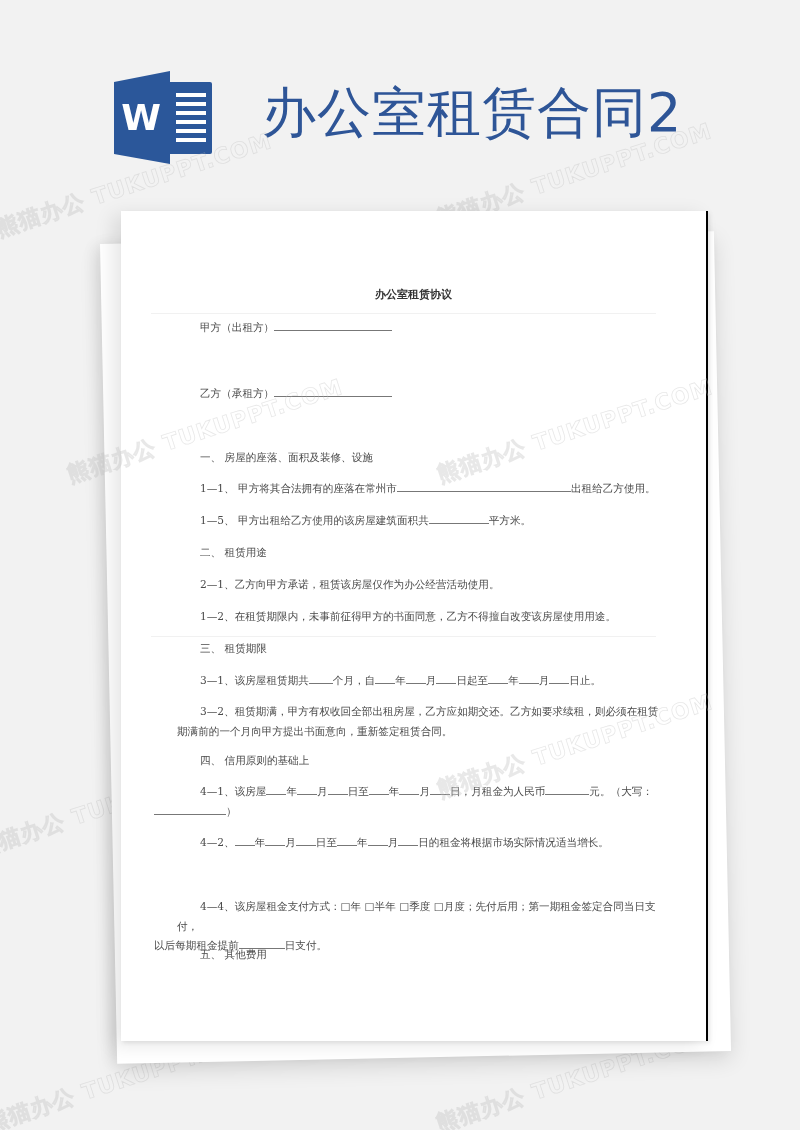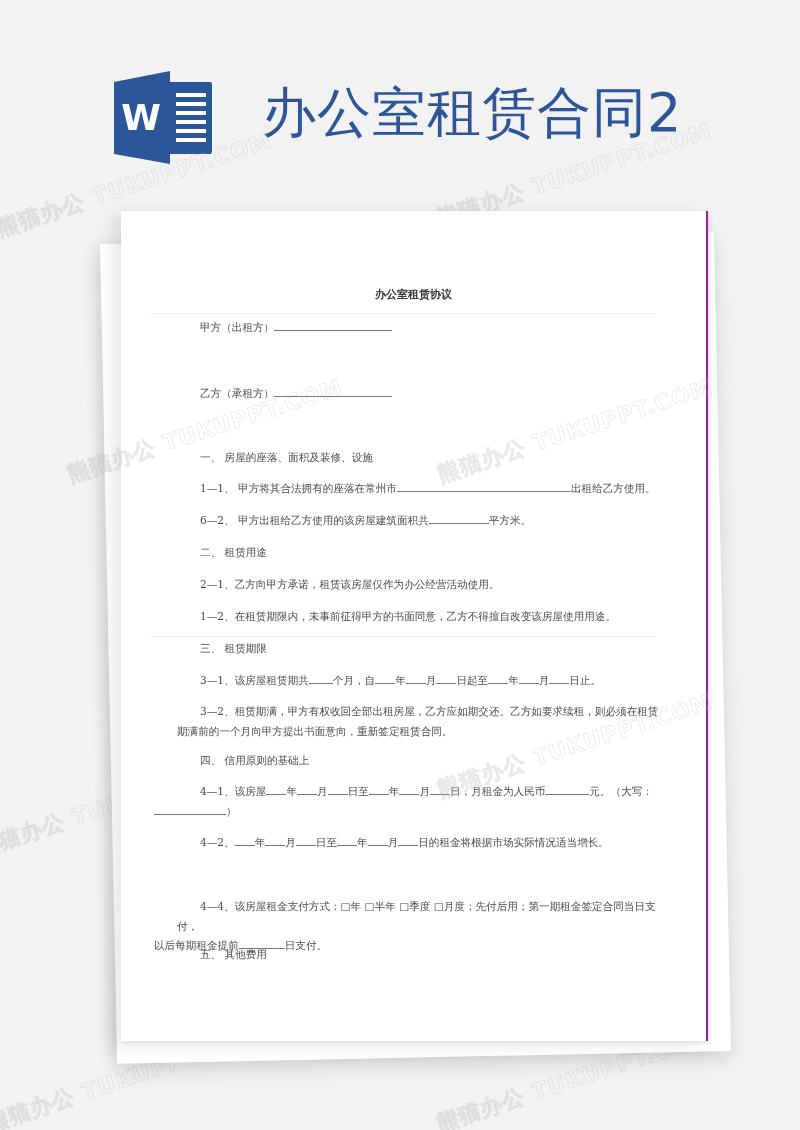--- a/index.html
+++ b/index.html
@@ -9,21 +9,21 @@
   
   .word-icon { position:absolute; left:110px; top:70px; width:105px; height:95px; }
   .header-title { position:absolute; left:262px; top:78px; font-family:"DejaVu Sans","Liberation Sans",sans-serif;
     font-size:54px; line-height:70px; color:#2e5597; letter-spacing:1px; white-space:nowrap; }
 
   
   .sheet-back { position:absolute; left:100px; top:244px; width:614px; height:820px; background:#fff;
     transform:rotate(-1.2deg); transform-origin:left top;
     box-shadow:0 8px 22px rgba(0,0,0,0.12), -6px 0 14px rgba(0,0,0,0.06); }
   .sheet-front { position:absolute; left:121px; top:211px; width:587px; height:830px; background:#fff;
-    box-shadow:-8px 4px 18px rgba(0,0,0,0.10), 2px 2px 4px rgba(0,0,0,0.08); border-right:2px solid #a21caf;text-decoration:underline; }
+    box-shadow:-8px 4px 18px rgba(0,0,0,0.10), 2px 2px 4px rgba(0,0,0,0.08); border-right:2px solid #000000;text-decoration:underline; }
 
   .doc { position:absolute; left:0; top:0; width:100%; height:100%; color:#4a4a4a; font-size:10.6px; }
   .doc-title { position:absolute; left:0; width:100%; top:76px; text-align:center; font-weight:bold; font-size:11px; color:#333; }
   .divider { position:absolute; left:30px; right:50px; height:1px; background:#f1f1f1; }
   .line { position:absolute; left:79px; white-space:nowrap; line-height:16px; }
   .para { position:absolute; left:56px; width:485px; line-height:19.5px; text-indent:23px; }
   .blank { display:inline-block; border-bottom:1px solid #777; vertical-align:baseline; height:11px; }
 
   
   .wm { position:absolute; font-family:"DejaVu Sans","Liberation Sans",sans-serif; font-weight:bold; font-size:22px;
@@ -67,21 +67,21 @@
       <span>乙方（承租方）</span><span class="blank" style="width:118px;"></span>
     </div>
 
 
     <div class="line" style="top:238px;">一、  房屋的座落、面积及装修、设施</div>
 
     <div class="line" style="top:269px;">
       <span>1—1、  甲方将其合法拥有的座落在常州市</span><span class="blank" style="width:174px;"></span><span>出租给乙方使用。</span>
     </div>
     <div class="line" style="top:301px;">
-      <span>6—2、  甲方出租给乙方使用的该房屋建筑面积共</span><span class="blank" style="width:60px;"></span><span>平方米。</span>
+      <span>1—5、  甲方出租给乙方使用的该房屋建筑面积共</span><span class="blank" style="width:60px;"></span><span>平方米。</span>
     </div>
 
     <div class="line" style="top:333px;">二、  租赁用途</div>
     <div class="line" style="top:365px;text-align:center;">2—1、乙方向甲方承诺，租赁该房屋仅作为办公经营活动使用。</div>
     <div class="line" style="top:397px;">1—2、在租赁期限内，未事前征得甲方的书面同意，乙方不得擅自改变该房屋使用用途。</div>
 
     <div class="divider" style="top:425px;"></div>
     <div class="line" style="top:429px;">三、  租赁期限</div>
 
     <div class="line" style="top:461px;">

